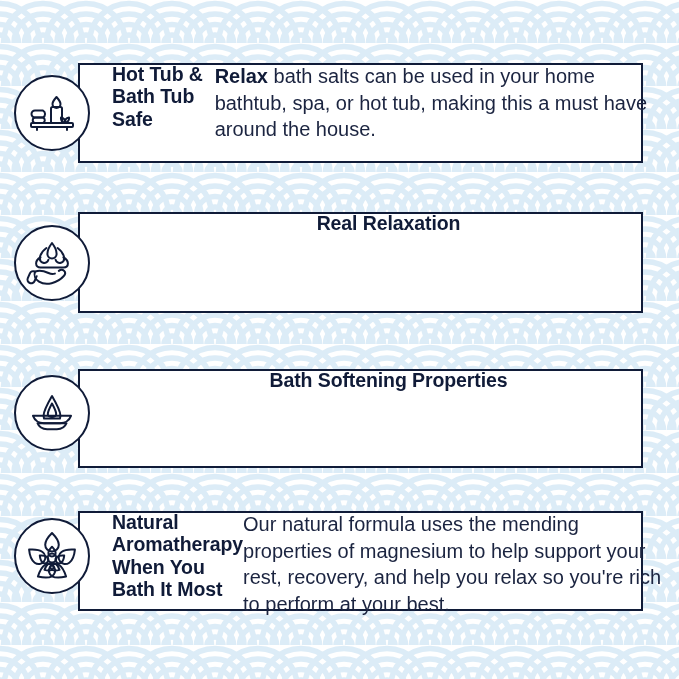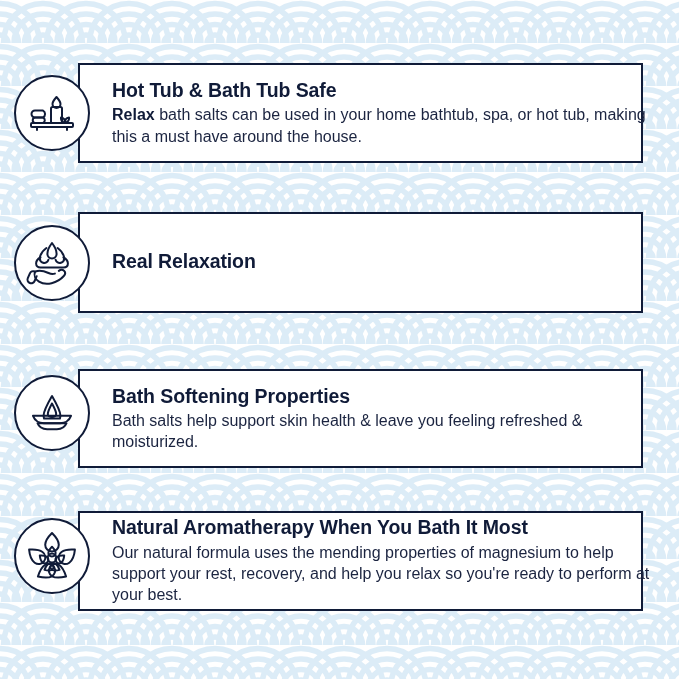--- a/index.html
+++ b/index.html
@@ -64,36 +64,36 @@
 
   .icon-badge svg { display: block; }
 
   .card-text {
     position: absolute;
     left: 112px;
     right: 14px;
     top: 0;
     bottom: 0;
     display: flex;
-    flex-direction: column;
+    flex-direction: row;
     justify-content: center;
     z-index: 4;
   }
 
   .card-title {
     font-size: 19.5px;
     font-weight: bold;
     color: #101b38;
     letter-spacing: -0.1px;
     line-height: 1.15;
     margin-bottom: 3px;
   }
 
   .card-body {
-    font-size: 16px;
+    font-size: 20px;
     font-weight: normal;
     color: #1b2440;
     line-height: 1.33;
   }
 
   .card-body b { font-weight: bold; color: #101b38; }
 
   
   #row-1 { top: 63px;  height: 100px; }
   #row-1 .icon-badge { top: 12px; }
@@ -200,21 +200,20 @@
 
         <path d="M28 18.5 c-2.6 4.8 -4.2 8 -4.2 10.4 0 1.8 1.9 3.2 4.2 3.2 2.3 0 4.2 -1.4 4.2 -3.2 0 -2.4 -1.6 -5.6 -4.2 -10.4 z"></path>
 
         <path d="M9 30.8 h38 c-1.6 4.4 -6 7.4 -11 7.4 h-16 c-5 0 -9.4 -3 -11 -7.4 z"></path>
         <path d="M13.5 38.2 h29 c-1.4 3.6 -5.2 6 -9.6 6 h-9.8 c-4.4 0 -8.2 -2.4 -9.6 -6 z"></path>
       </svg>
     </div>
 
     <div class="card-text">
       <div class="card-title">Bath Softening Properties</div>
-      <div class="card-body">Bath salts help support skin health &amp; leave you feeling refreshed &amp; moisturized.</div>
     </div>
   </div>
 
   <div class="feature-row" id="row-4">
     <div class="feature-card"></div>
 
     <div class="icon-badge">
       <svg width="58" height="58" viewBox="0 0 58 58" fill="none" stroke="#101b38" stroke-width="2" stroke-linecap="round" stroke-linejoin="round">
 
         <g>
@@ -232,17 +231,17 @@
           <path d="M21.5 42.9 c3.5 0.9 5.8 0.9 7.3 0 1.7 -1 2.3 -3.1 1.3 -4.8 -1 -1.7 -3.1 -2.4 -4.8 -1.3 -1.5 0.9 -2.7 2.9 -3.8 6.1 z"></path>
           <path d="M16.8 28.6 c0.4 3.9 1.5 5.9 3 7 1.6 1.1 3.7 0.9 4.9 -0.8 1.2 -1.6 0.8 -3.7 -0.8 -4.9 -1.4 -1.1 -3.7 -1.6 -7.1 -1.3 z"></path>
         </g>
 
         <circle cx="29" cy="31" r="4.4"></circle>
       </svg>
     </div>
 
     <div class="card-text">
       <div class="card-title">Natural Aromatherapy When You Bath It Most</div>
-      <div class="card-body">Our natural formula uses the mending properties of magnesium to help support your rest, recovery, and help you relax so you're ready to perform at your best.</div>
+      <div class="card-body">Our natural formula uses the mending properties of magnesium to help support your rest, recovery, and help you relax so you're rich to perform at your best.</div>
     </div>
   </div>
 
 </div>
 
 </body></html>

